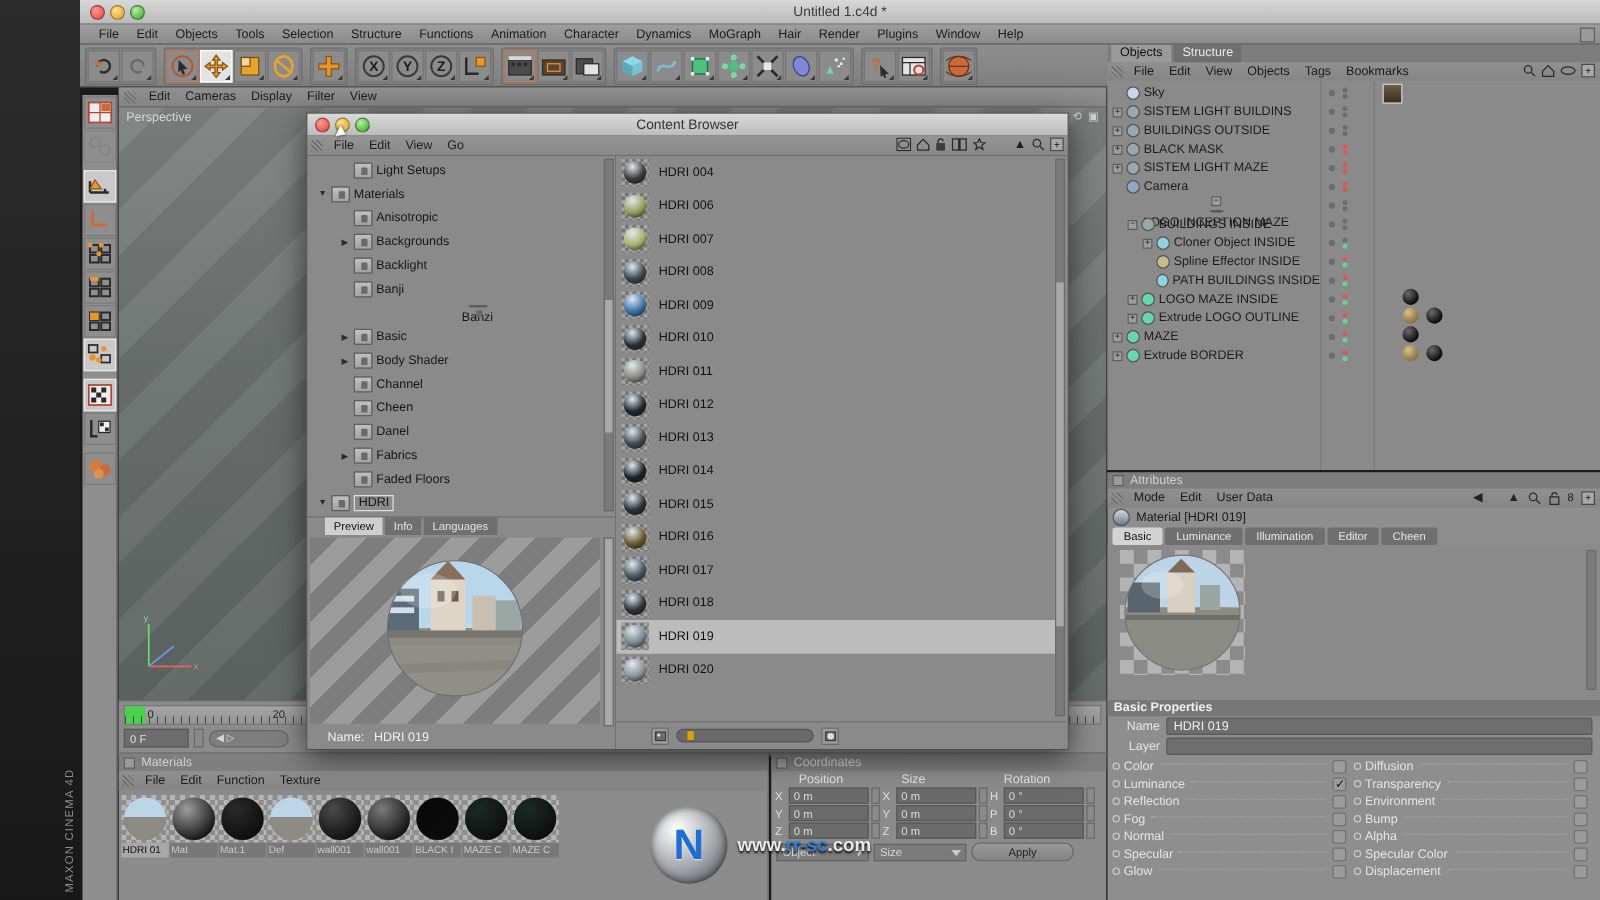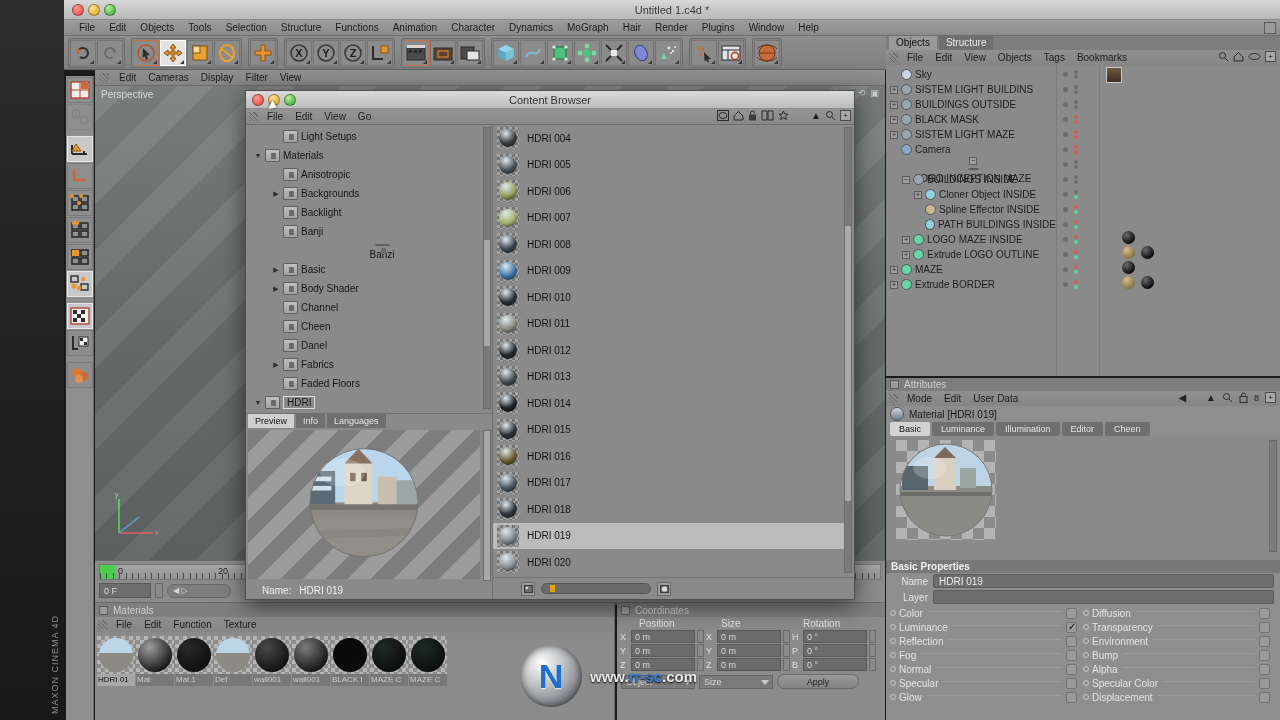--- a/index.html
+++ b/index.html
@@ -215,21 +215,21 @@
   .cbleft{ width:247px; border-right:1px solid #6f6f6f; display:flex; flex-direction:column; }
   .cbtree{ height:288px; background:#8a8a8a; overflow:hidden; position:relative; padding-top:2px; }
   .trow{ height:19px; display:flex; align-items:center; font-size:10px; color:#161616; gap:3px; }
   .tri{ width:8px; text-align:center; font-size:7px; color:#2c2c2c; }
   .folder{ width:15px;height:13px; background:linear-gradient(#c0c0c0,#a2a2a2);
      border:1px solid #5f5f5f; border-radius:1px; position:relative; }
   .folder::after{ content:""; position:absolute; left:5px; top:3px; width:5px;height:6px;
      background:#6a6a6a; border-radius:1px 1px 0 0; }
   .trow .nm.boxed{ border:1px solid #dcdcdc; padding:0 3px; }
   .cbprev{ flex:1; background:#8a8a8a; position:relative; border-top:1px solid #707070; }
-  .prevtabs{ height:14px; display:flex; gap:2px; padding-left:2px; }
+  .prevtabs{ height:14px; display:flex; gap:2px; padding-left:14px; }
   .ptab{ height:14px; line-height:14px; padding:0 7px; font-size:9px; background:#6f6f6f; color:#e2e2e2; }
   .ptab.active{ background:#cfcfcf; color:#111; }
   .prevstage{ position:absolute; left:2px; top:16px; right:12px; bottom:20px;
      background:repeating-linear-gradient(135deg,#7d7d7d 0 16px,#9c9c9c 16px 32px); overflow:hidden; }
   .prevname{ position:absolute; left:16px; bottom:3px; font-size:10px; color:#efefef; }
   .cbright{ flex:1; background:#8a8a8a; position:relative; }
   .hdrilist{ position:absolute; left:0; right:10px; top:0; bottom:24px; overflow:hidden; }
   .hrow{ height:26.5px; display:flex; align-items:center; gap:8px; padding-left:4px; }
   .hrow.sel{ background:#bcbcbc; }
   .hthumb{ width:22px;height:22px; position:relative; overflow:hidden;
@@ -1353,26 +1353,20 @@
       <div class="cbright">
         <div class="hdrilist" id="hdrilist">
             <div class="hrow">
               <span class="hthumb">
                 <i style="background:radial-gradient(circle at 38% 24%, #dfe9ef 0%, #3b3b3b 55%, #101010 100%)"></i>
               </span>
               <span class="hname">HDRI 004</span>
             </div>
             <div class="hrow">
               <span class="hthumb">
-                <i style="background:radial-gradient(circle at 38% 24%, #dfe9ef 0%, #4a5358 55%, #101010 100%)"></i>
-              </span>
-              <span class="hname">HDRI 005</span>
-            </div>
-            <div class="hrow">
-              <span class="hthumb">
                 <i style="background:radial-gradient(circle at 38% 24%, #dfe9ef 0%, #93a05a 55%, #101010 100%)"></i>
               </span>
               <span class="hname">HDRI 006</span>
             </div>
             <div class="hrow">
               <span class="hthumb">
                 <i style="background:radial-gradient(circle at 38% 24%, #dfe9ef 0%, #a5b36a 55%, #101010 100%)"></i>
               </span>
               <span class="hname">HDRI 007</span>
             </div>

